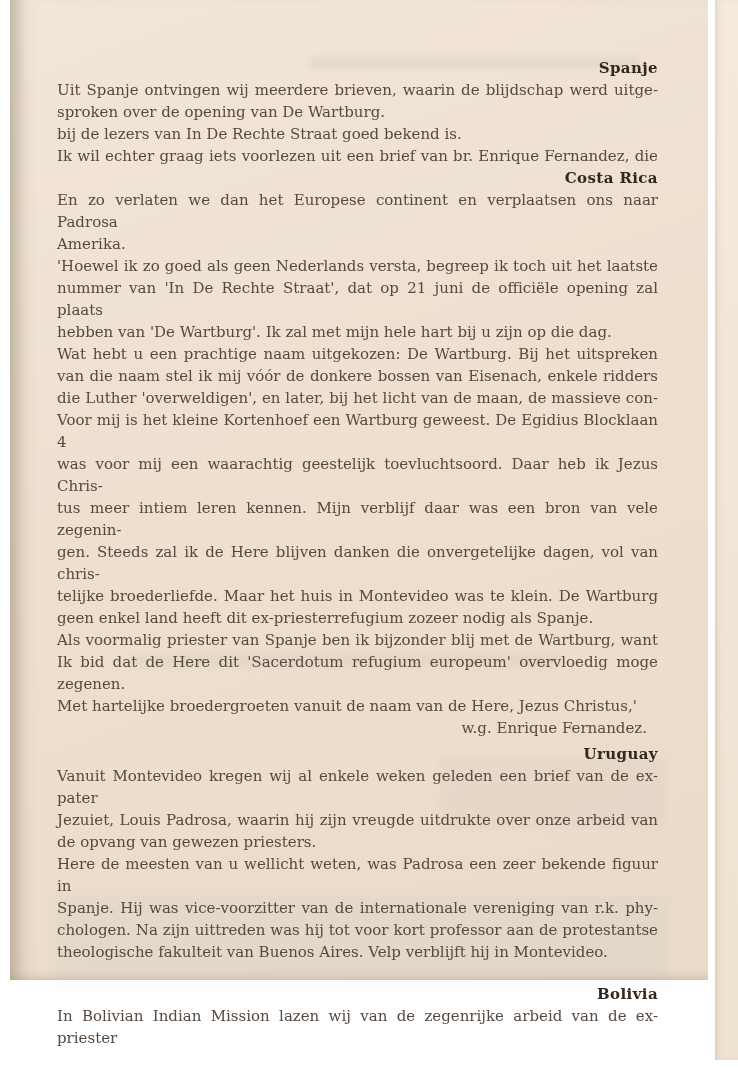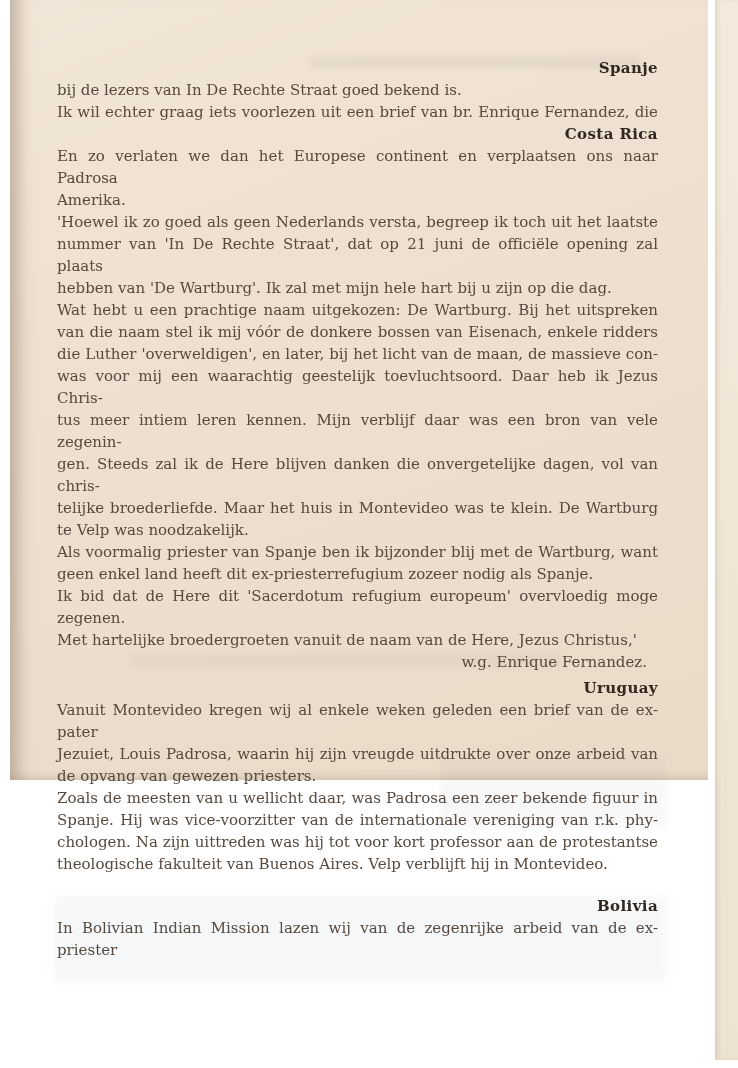--- a/index.html
+++ b/index.html
@@ -11,21 +11,21 @@
   }
   .scan-canvas {
     position: relative;
     width: 738px; height: 1068px;
     background: #ffffff;
   }
   
   .page {
     position: absolute;
     left: 10px; top: 0;
-    width: 698px; height: 780px;
+    width: 698px; height: 980px;
     background: linear-gradient(160deg, #f2e6d8 0%, #eee1d1 35%, #ecdecc 70%, #eadbc8 100%);
     box-shadow:
       inset 22px 0 16px -14px rgba(130, 112, 94, 0.45),
       inset 0 -10px 10px -8px rgba(150, 135, 118, 0.35);
   }
   
   .edge-strip {
     position: absolute;
     left: 715px; top: 0;
     width: 23px; height: 1060px;
@@ -83,20 +83,24 @@
     <div class="showthrough st1"></div>
     <div class="showthrough st2"></div>
     <div class="showthrough st3"></div>
     <div class="showthrough st4"></div>
 
     <div class="content" id="content">
 
     <section class="section">
           <div class="section-header">Spanje</div>
           <div class="para">
+            <div class="line">Uit Spanje ontvingen wij meerdere brieven, waarin de blijdschap werd uitge-</div>
+            <div class="line last">sproken over de opening van De Wartburg.</div>
+          </div>
+          <div class="para">
             <div class="line last">bij de lezers van In De Rechte Straat goed bekend is.</div>
             <div class="line">Ik wil echter graag iets voorlezen uit een brief van br. Enrique Fernandez, die</div>
           </div>
         </section>
         <section class="section">
           <div class="section-header">Costa Rica</div>
           <div class="para">
             <div class="line">En zo verlaten we dan het Europese continent en verplaatsen ons naar Padrosa</div>
             <div class="line last">Amerika.</div>
           </div>
@@ -104,50 +108,50 @@
             <div class="line">'Hoewel ik zo goed als geen Nederlands versta, begreep ik toch uit het laatste</div>
             <div class="line">nummer van 'In De Rechte Straat', dat op 21 juni de officiële opening zal plaats</div>
             <div class="line last">hebben van 'De Wartburg'. Ik zal met mijn hele hart bij u zijn op die dag.</div>
           </div>
           <div class="para">
             <div class="line">Wat hebt u een prachtige naam uitgekozen: De Wartburg. Bij het uitspreken</div>
             <div class="line">van die naam stel ik mij vóór de donkere bossen van Eisenach, enkele ridders</div>
             <div class="line">die Luther 'overweldigen', en later, bij het licht van de maan, de massieve con-</div>
           </div>
           <div class="para">
+            <div class="line">Voor mij is het kleine Kortenhoef een Wartburg geweest. De Egidius Blocklaan 4</div>
             <div class="line">was voor mij een waarachtig geestelijk toevluchtsoord. Daar heb ik Jezus Chris-</div>
             <div class="line">tus meer intiem leren kennen. Mijn verblijf daar was een bron van vele zegenin-</div>
             <div class="line">gen. Steeds zal ik de Here blijven danken die onvergetelijke dagen, vol van chris-</div>
             <div class="line">telijke broederliefde. Maar het huis in Montevideo was te klein. De Wartburg</div>
-            <div class="line last">te Velp was noodzakelijk.</div>
           </div>
           <div class="para">
+            <div class="line last">geen enkel land heeft dit ex-priesterrefugium zozeer nodig als Spanje.</div>
             <div class="line">Als voormalig priester van Spanje ben ik bijzonder blij met de Wartburg, want</div>
-            <div class="line last">geen enkel land heeft dit ex-priesterrefugium zozeer nodig als Spanje.</div>
           </div>
           <div class="para">
             <div class="line">Ik bid dat de Here dit 'Sacerdotum refugium europeum' overvloedig moge</div>
             <div class="line last">zegenen.</div>
           </div>
           <div class="para">
             <div class="line last">Met hartelijke broedergroeten vanuit de naam van de Here, Jezus Christus,'</div>
           </div>
           <div class="para sig-right">
             <div class="line last">w.g. Enrique Fernandez.</div>
           </div>
         </section>
         <section class="section gap-sm">
           <div class="section-header">Uruguay</div>
           <div class="para">
             <div class="line">Vanuit Montevideo kregen wij al enkele weken geleden een brief van de ex-pater</div>
             <div class="line">Jezuiet, Louis Padrosa, waarin hij zijn vreugde uitdrukte over onze arbeid van</div>
             <div class="line last">de opvang van gewezen priesters.</div>
           </div>
           <div class="para">
-            <div class="line">Zoals de meesten van u wellicht daar, was Padrosa een zeer bekende figuur in</div>
+            <div class="line">Here de meesten van u wellicht weten, was Padrosa een zeer bekende figuur in</div>
             <div class="line">Spanje. Hij was vice-voorzitter van de internationale vereniging van r.k. phy-</div>
             <div class="line">chologen. Na zijn uittreden was hij tot voor kort professor aan de protestantse</div>
             <div class="line last">theologische fakulteit van Buenos Aires. Velp verblijft hij in Montevideo.</div>
           </div>
         </section>
         <section class="section gap-md">
           <div class="section-header">Bolivia</div>
           <div class="para">
             <div class="line">In Bolivian Indian Mission lazen wij van de zegenrijke arbeid van de ex-priester</div>
           </div>

